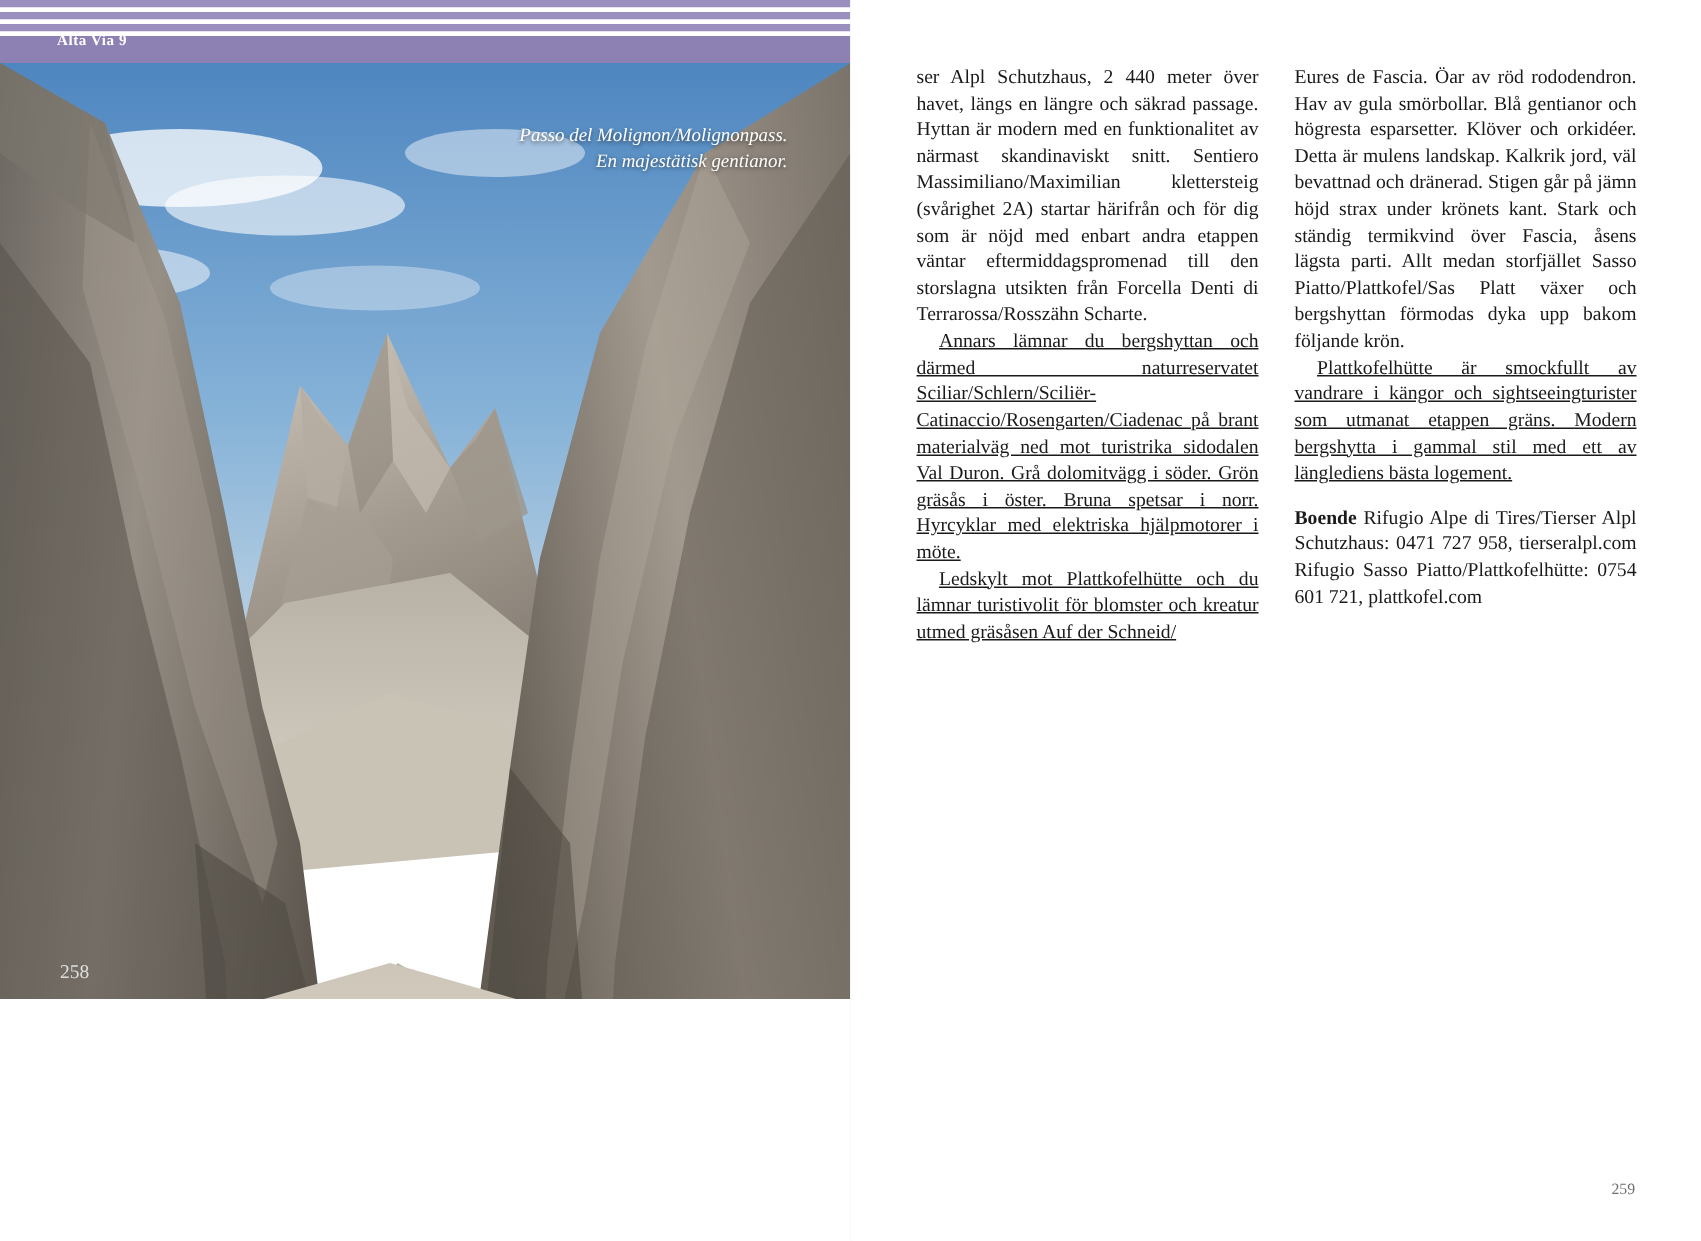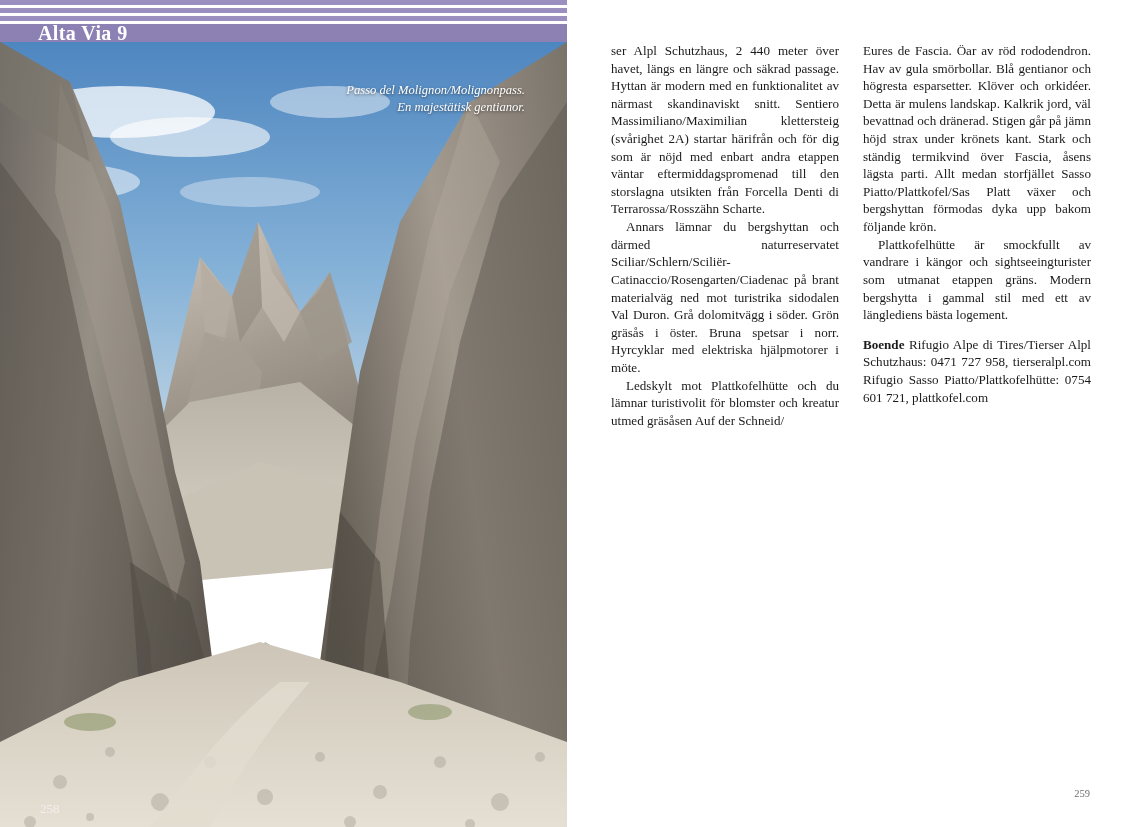--- a/index.html
+++ b/index.html
@@ -47,32 +47,32 @@
   .s5 { top: 16px; height: 5px;  background: #9a8fbe; }
   .s6 { top: 21px; height: 3px;  background: #ffffff; }
   .s7 { top: 24px; height: 18px; background: #8d81b4; }
 
   .running-head {
     position: absolute;
     left: 38px;
     top: 22px;
     font-family: "Liberation Serif", serif;
     font-weight: bold;
-    font-size: 20px;
+    font-size: 10px;
     letter-spacing: 0.4px;
     color: #ffffff;
     z-index: 5;
   }
 
   .photo-main {
     position: absolute;
     top: 42px;
     left: 0;
     width: 567px;
-    height: 785px;
+    height: 624px;
     overflow: hidden;
   }
 
   .cap-overlay {
     position: absolute;
     right: 42px;
     top: 40px;
     width: 260px;
     text-align: right;
     color: #ffffff;
@@ -118,20 +118,21 @@
     margin: 0;
     font-family: "Liberation Serif", serif;
     font-size: 13.1px;
     line-height: 1.345;
     color: #1a1a1a;
     text-align: justify;
     hyphens: manual;
   }
   .col p.indent {
     text-indent: 15px;
+    text-decoration: underline;
   }
   .boende {
     margin-top: 12px !important;
   }
   .boende b {
     font-weight: bold;
   }
   .folio-right {
     position: absolute;
     right: 44px;

